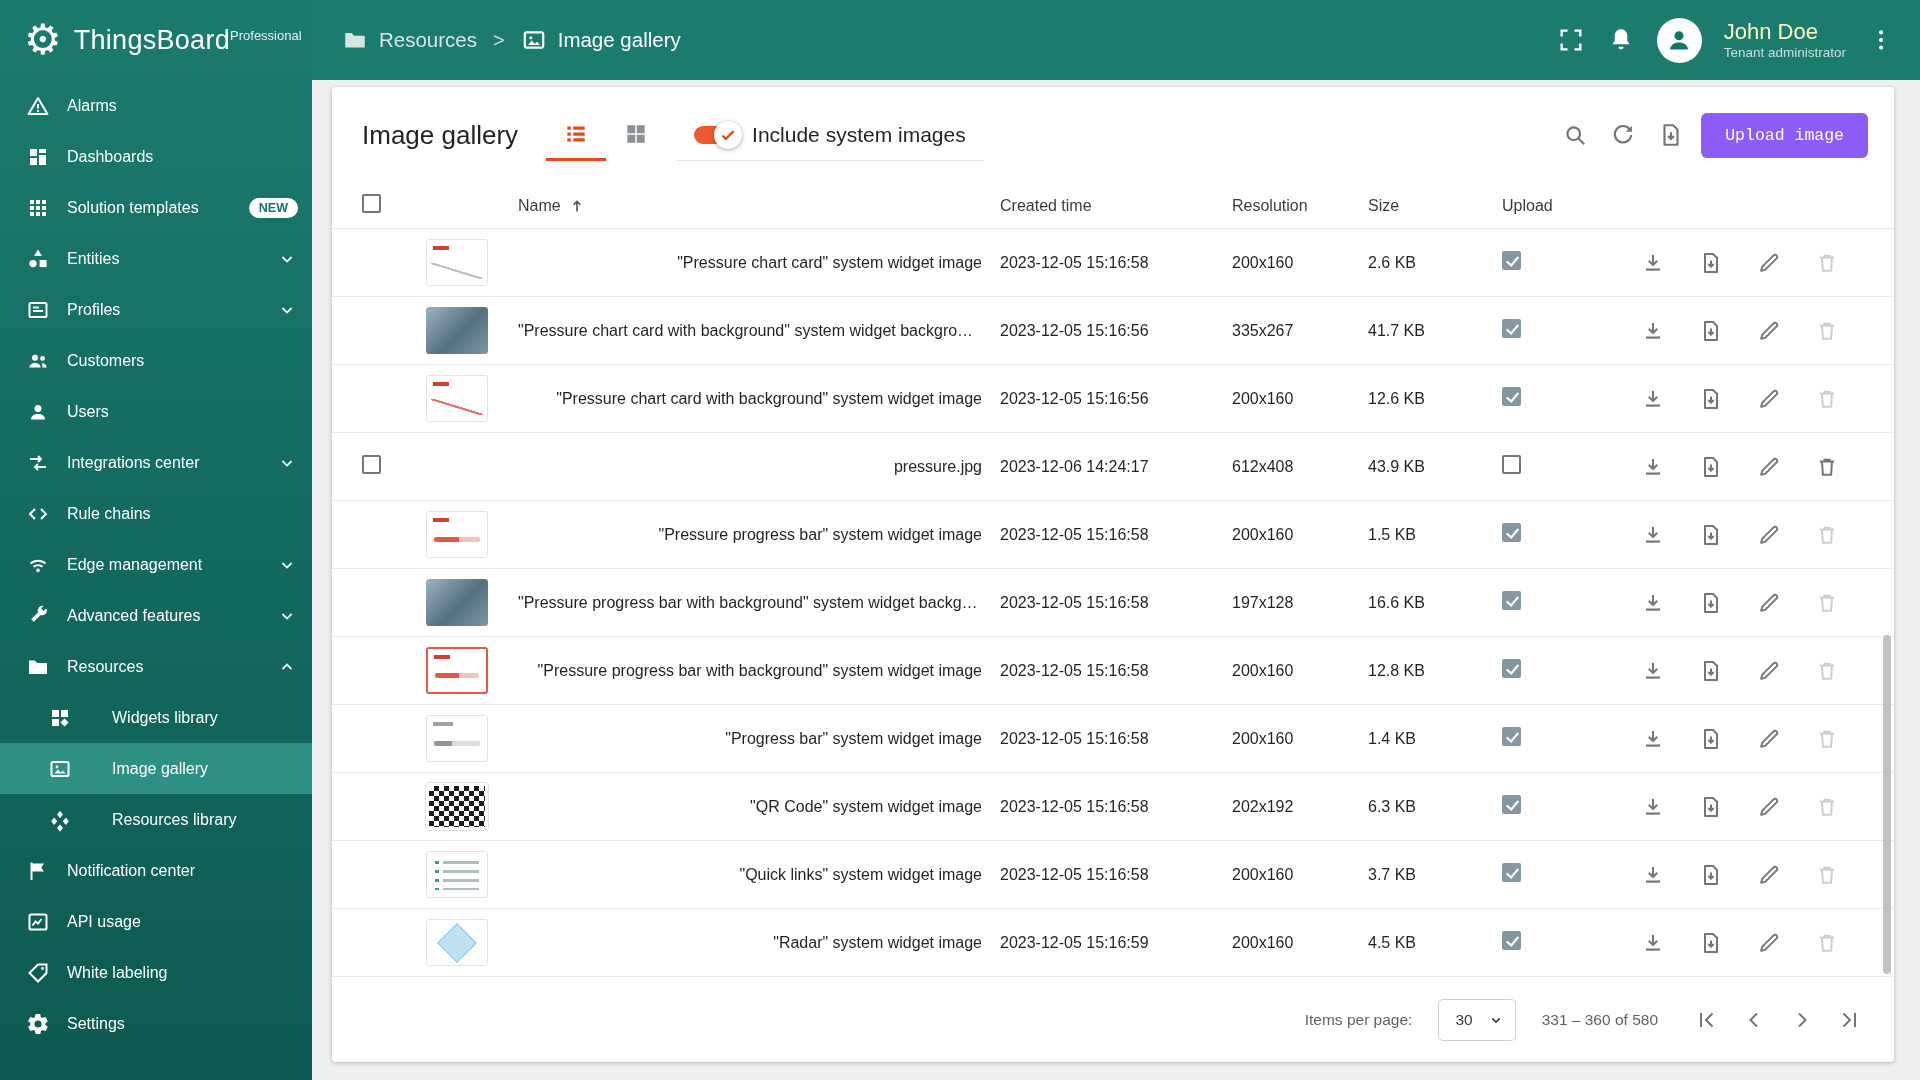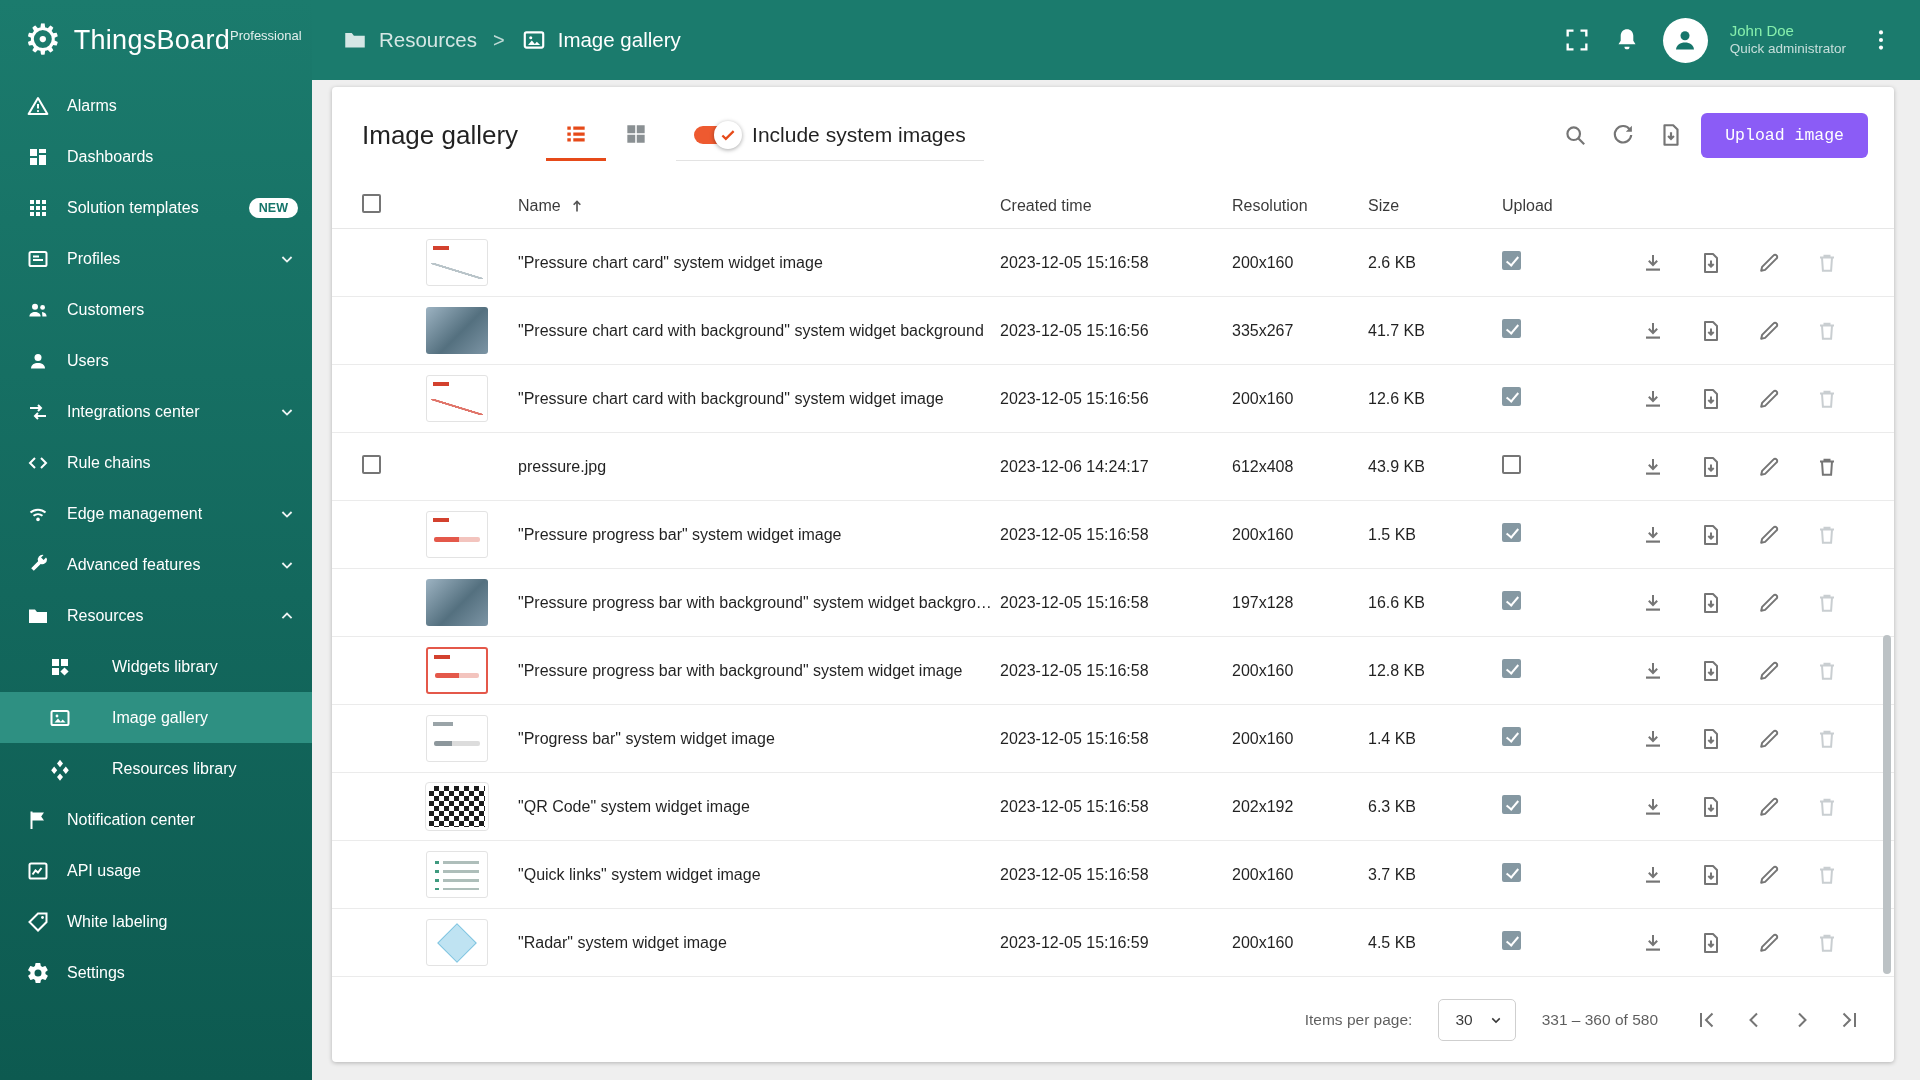--- a/index.html
+++ b/index.html
@@ -29,21 +29,21 @@
   .main { flex:1; display:flex; flex-direction:column; min-width:0; }
   .topbar { height:80px; flex:none; background:#1b7b6d; display:flex; align-items:center; padding:0 26px 0 30px; }
   .breadcrumb { display:flex; align-items:center; gap:8px; }
   .bc-item { display:flex; align-items:center; gap:11px; font-size:20.5px; color:rgba(255,255,255,.82); cursor:pointer; }
   .bc-item.current { color:#fff; }
   .bc-sep { color:rgba(255,255,255,.72); font-size:20px; margin:0 8px; }
   .top-actions { margin-left:auto; display:flex; align-items:center; gap:22px; }
   .top-icon-btn { color:#fff; display:flex; align-items:center; justify-content:center; cursor:pointer; }
   .avatar { width:45px; height:45px; border-radius:50%; background:#fff; color:#15756a; display:flex; align-items:center; justify-content:center; }
   .user-col { display:flex; flex-direction:column; line-height:1.25; }
-  .user-name { color:#86efac; font-size:15px; }
+  .user-name { color:#fef9c3; font-size:22px; }
   .user-role { color:rgba(255,255,255,.75); font-size:13.5px; }
 
   .content { flex:1; min-height:0; padding:7px 26px 18px 20px; }
   .card { background:#fff; height:100%; border-radius:4px; box-shadow:0 1px 4px rgba(0,0,0,.25); display:flex; flex-direction:column; position:relative; overflow:hidden; }
 
   
   .toolbar { height:96px; flex:none; display:flex; align-items:center; padding:0 26px 0 30px; }
   .page-title { font-size:26px; font-weight:400; color:rgba(0,0,0,.87); margin-right:28px; }
   .tabs-row { display:flex; align-items:stretch; height:52px; }
   .view-tab { width:60px; display:flex; align-items:center; justify-content:center; color:#8a9093; border-bottom:3px solid transparent; cursor:pointer; }
@@ -55,21 +55,21 @@
   .tb-spacer { flex:1; }
   .tool-icon-btn { width:48px; height:48px; display:flex; align-items:center; justify-content:center; color:#757575; cursor:pointer; }
   .upload-btn { height:45px; padding:0 24px; margin-left:6px; background:#8b5cf6; color:#fff; border:none; border-radius:6px; font-size:16.5px; font-weight:500; font-family:Liberation Mono, monospace; cursor:pointer; }
 
   
   .thead { height:46px; flex:none; display:flex; align-items:center; padding:0 16px 0 30px; border-bottom:1px solid #e7e7e7; font-size:16px; font-weight:500; color:rgba(0,0,0,.78); }
   .tbody { flex:none; }
   .trow { height:68px; display:flex; align-items:center; padding:0 16px 0 30px; border-bottom:1px solid #ebebeb; }
   .c-check { width:64px; flex:none; }
   .c-thumb { width:92px; flex:none; }
-  .c-name { flex:1; min-width:0; padding-right:4px; font-size:16px; white-space:nowrap; overflow:hidden; text-overflow:ellipsis; }
+  .c-name { flex:1; min-width:0; padding-right:18px; font-size:16px; white-space:nowrap; overflow:hidden; text-overflow:ellipsis;text-align:right; }
   .c-created { width:232px; flex:none; font-size:16px; }
   .c-res { width:136px; flex:none; font-size:16px; }
   .c-size { width:134px; flex:none; font-size:16px; }
   .c-system { width:130px; flex:none; }
   .c-actions { width:246px; flex:none; display:flex; align-items:center; gap:16px; }
   .th-sort { display:flex; align-items:center; gap:6px; }
   .sort-ic { color:#555; }
   .act-btn { width:42px; height:42px; display:flex; align-items:center; justify-content:center; color:#757575; cursor:pointer; background:none; border:none; }
   .act-btn.disabled { color:#c9ced1; cursor:default; }
 
@@ -281,20 +281,29 @@
           <use href="#i-dashboards"></use>
         </svg>
         <span class="nav-label">Dashboards</span>
       </div>
       <div class="nav-item">
         <svg class="nico" viewBox="0 0 24 24">
           <use href="#i-apps"></use>
         </svg>
         <span class="nav-label">Solution templates</span>
         <span class="nav-badge">NEW</span>
+      </div>
+      <div class="nav-item">
+        <svg class="nico" viewBox="0 0 24 24">
+          <use href="#i-entities"></use>
+        </svg>
+        <span class="nav-label">Entities</span>
+        <svg class="nav-chev" viewBox="0 0 24 24">
+          <use href="#i-chev-down"></use>
+        </svg>
       </div>
       <div class="nav-item">
         <svg class="nico" viewBox="0 0 24 24">
           <use href="#i-profiles"></use>
         </svg>
         <span class="nav-label">Profiles</span>
         <svg class="nav-chev" viewBox="0 0 24 24">
           <use href="#i-chev-down"></use>
         </svg>
       </div>
@@ -425,21 +434,21 @@
             <use href="#i-bell"></use>
           </svg>
         </span>
       <span class="avatar">
           <svg class="ic30" viewBox="0 0 24 24">
             <use href="#i-person"></use>
           </svg>
         </span>
       <span class="user-col">
         <span class="user-name">John Doe</span>
-        <span class="user-role">Quick administrator</span>
+        <span class="user-role">Tenant administrator</span>
       </span>
       <span class="top-icon-btn">
           <svg class="ic26" viewBox="0 0 24 24">
             <use href="#i-dots-v"></use>
           </svg>
         </span>
     </div>
   </header>
 
   <div class="content">

